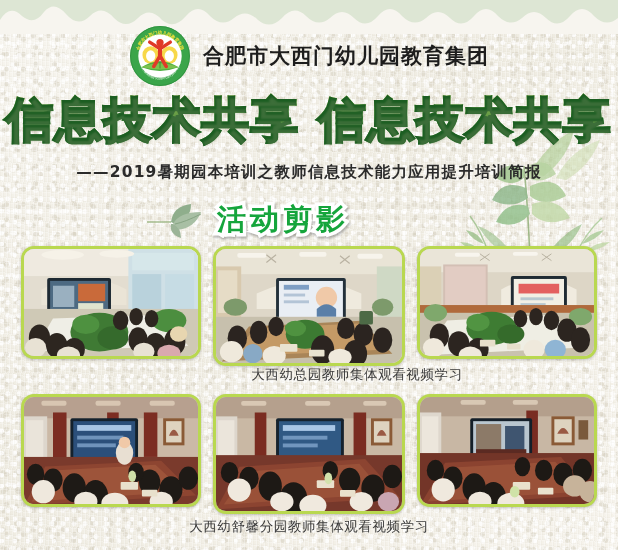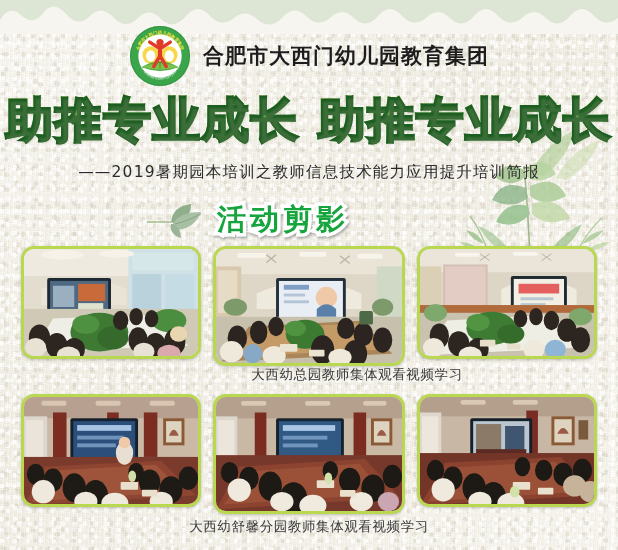--- a/index.html
+++ b/index.html
@@ -118,21 +118,21 @@
   }
 
   
   #subtitle {
     position: absolute;
     top: 162px; left: 0;
     width: 618px;
     text-align: center;
     font-family: "DejaVu Sans", "Liberation Sans", sans-serif;
     font-size: 15.5px;
-    font-weight: normal;
+    font-weight: bold;
     color: #2b2b2b;
     letter-spacing: 1.2px;
     white-space: nowrap;
   }
 
   
   #section-label-row {
     position: absolute;
     top: 196px; left: 0;
     width: 494px;
@@ -270,21 +270,21 @@
       <path d="M32,96 Q20,92 14,82 Q26,84 32,96 Z" fill="#9cc08a"></path>
       <path d="M28,104 Q16,102 8,94 Q22,94 28,104 Z" fill="#aecd97"></path>
       <path d="M122,110 Q134,84 150,70" stroke="#a7c995" stroke-width="1.4" fill="none"></path>
       <path d="M130,96 Q144,92 152,82 Q138,84 130,96 Z" fill="#a7c995"></path>
       <path d="M134,104 Q148,102 158,94 Q142,94 134,104 Z" fill="#c0d8a6"></path>
       <path d="M100,100 Q116,82 130,76 Q120,98 102,106 Z" fill="#8fb97f" opacity=".8"></path>
       <path d="M56,100 Q40,82 26,78 Q38,98 54,106 Z" fill="#9ec390" opacity=".8"></path>
     </g>
   </svg>
 
-  <div id="main-title">助推专业成长 助推专业成长</div>
+  <div id="main-title">信息技术共享 信息技术共享</div>
 
   <div id="subtitle">——2019暑期园本培训之教师信息技术能力应用提升培训简报</div>
 
   <div id="section-label-row">
     <svg id="leaf-deco" viewBox="0 0 66 40">
       <path d="M2,22 L26,22" stroke="#8fae76" stroke-width="1.2" fill="none"></path>
       <path d="M26,22 Q28,6 46,4 Q46,20 30,24 Z" fill="#8fae8c"></path>
       <path d="M28,24 Q34,12 56,12 Q50,28 32,30 Z" fill="#a8bfa4"></path>
       <path d="M26,24 Q24,34 36,38 Q36,28 28,24 Z" fill="#9bb497"></path>
       <path d="M30,24 Q40,22 56,14" stroke="#7d9c7a" stroke-width=".8" fill="none"></path>

